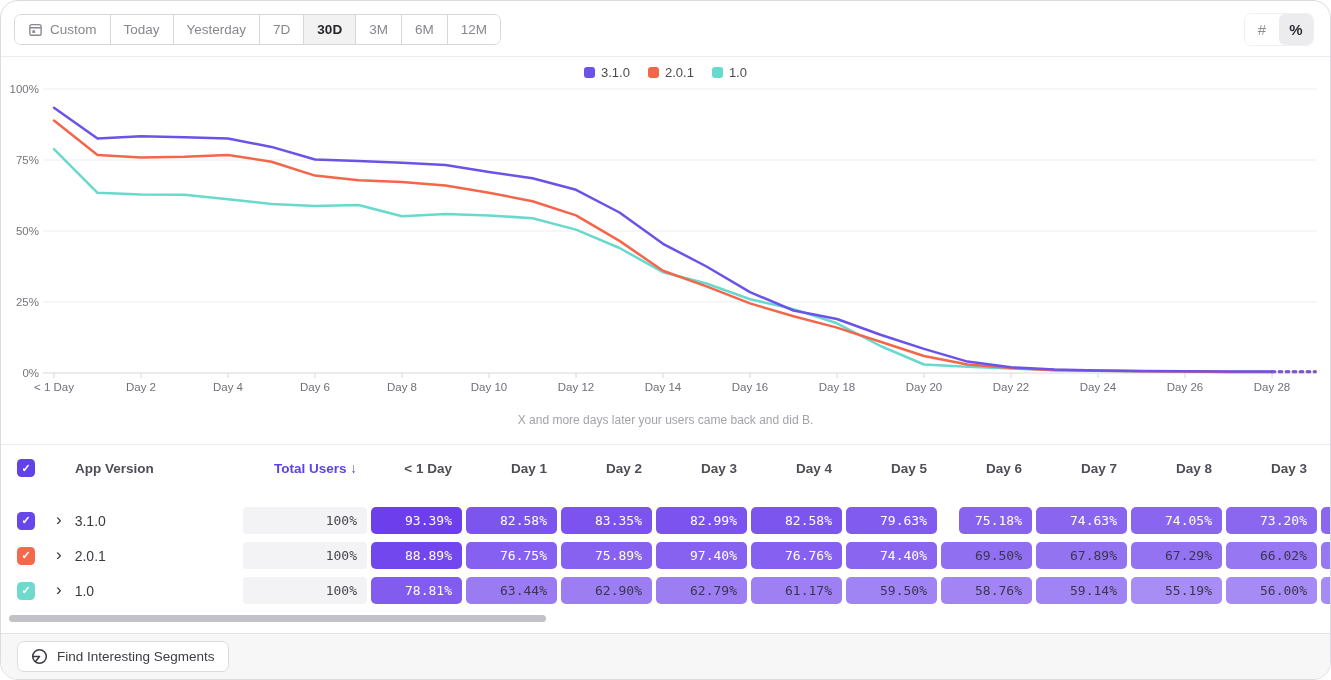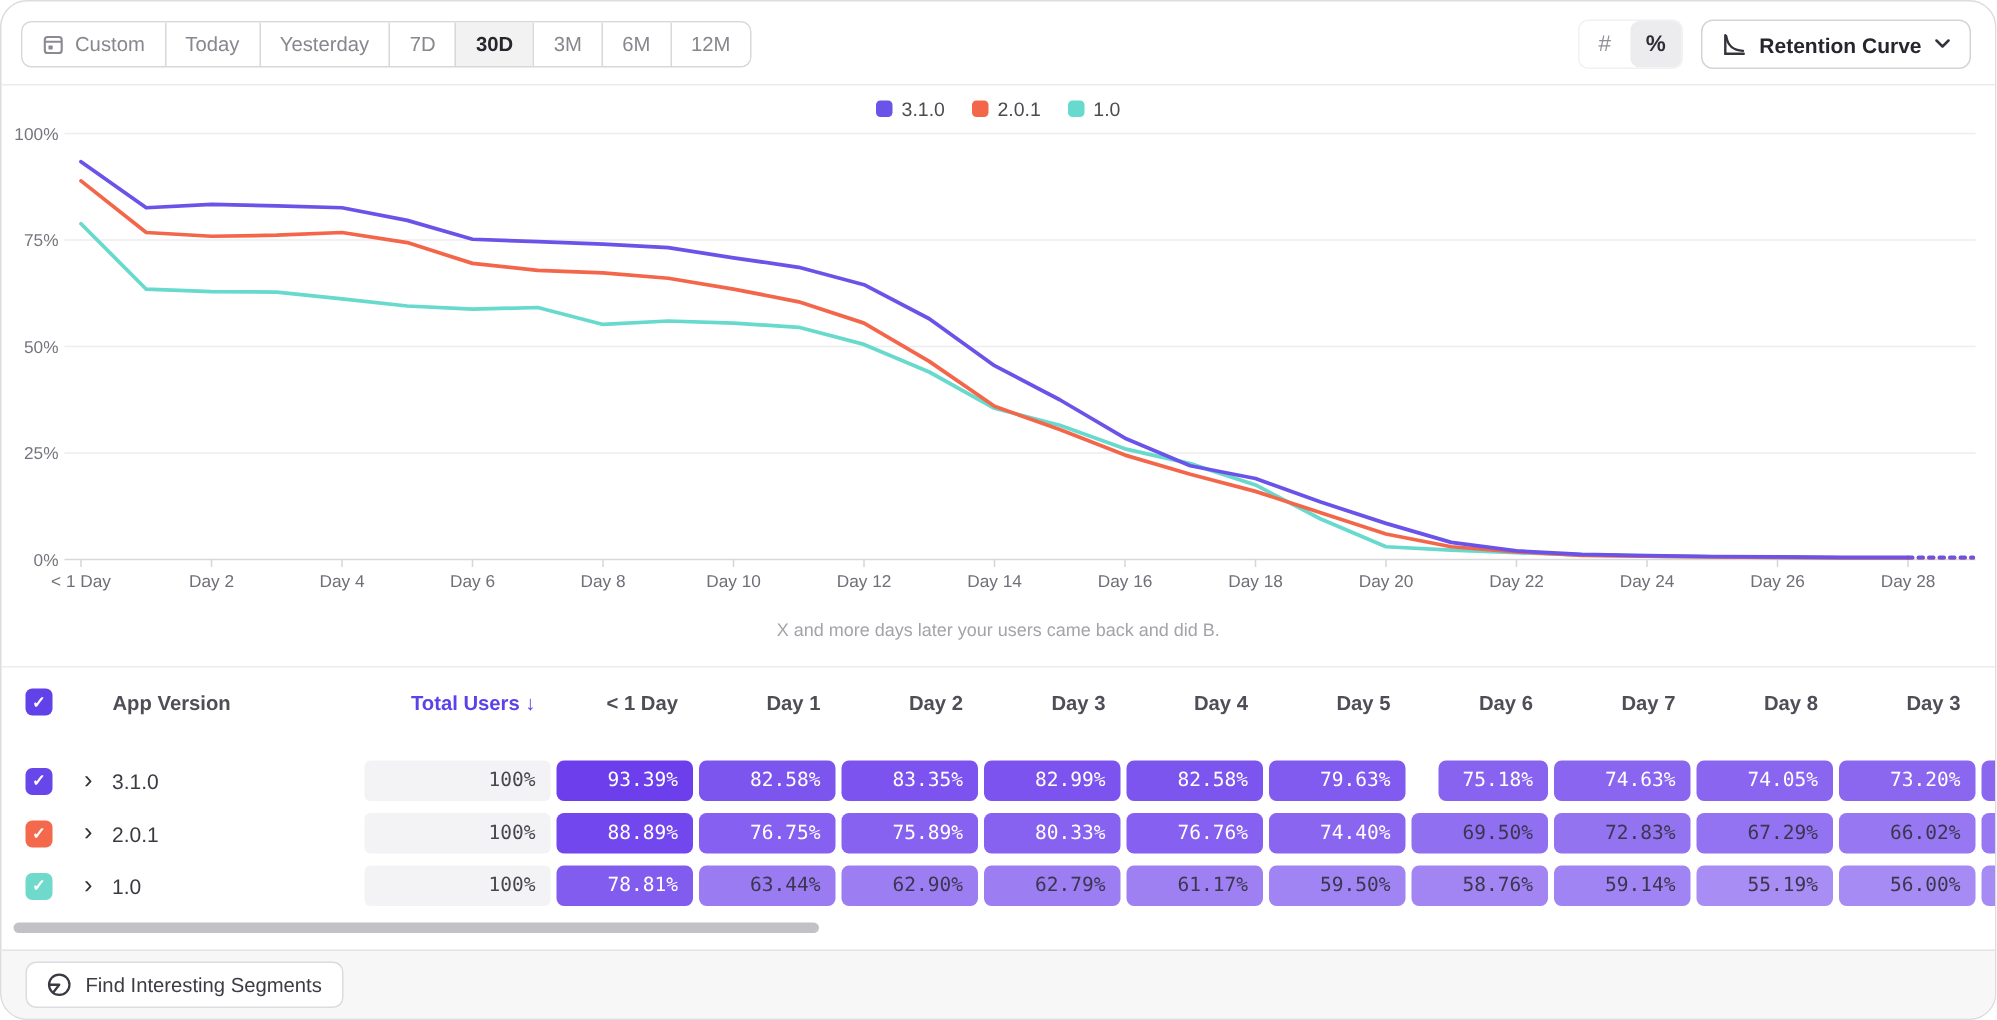--- a/index.html
+++ b/index.html
@@ -90,34 +90,20 @@
         </button>
         <button class="dr-btn">
           <span>12M</span>
         </button>
       </div>
     <div class="toolbar-right">
       <div class="vt-control">
           <button class="vt-btn">#</button>
           <button class="vt-btn active">%</button>
         </div>
-      <button class="ct-dropdown">
-        <span>
-          <svg width="16" height="16" viewBox="0 0 16 16" fill="none">
-            <path d="M2.2 1.5 V13.8 H14.5" stroke="#34343c" stroke-width="1.6" stroke-linecap="round"></path>
-            <path d="M2.8 2.2 C3.8 8.6 7.2 11.4 14 11.9" stroke="#34343c" stroke-width="1.6" stroke-linecap="round"></path>
-          </svg>
-        </span>
-        <span>Retention Curve</span>
-        <span>
-          <svg width="10" height="7" viewBox="0 0 10 7" fill="none">
-              <polyline points="1,1 5,5 9,1" stroke="#34343c" stroke-width="1.7" stroke-linecap="round" stroke-linejoin="round"></polyline>
-            </svg>
-        </span>
-      </button>
     </div>
   </div>
 
   <div class="chart">
     <div class="legend" id="legend">
         <div class="legend-item">
           <span class="legend-swatch" style="background: rgb(106, 83, 232);"></span>
           <span class="legend-label">3.1.0</span>
         </div>
         <div class="legend-item">
@@ -225,25 +211,25 @@
             <div class="cbx" style="background: rgb(244, 105, 76);">✓</div>
           </div>
           <div class="rowname">
             <span class="chev">›</span>
             <span class="vname">2.0.1</span>
           </div>
           <div class="cell total">100%</div>
           <div class="cell light" style="background: rgba(97, 48, 235, 0.89);">88.89%</div>
           <div class="cell light" style="background: rgba(97, 48, 235, 0.77);">76.75%</div>
           <div class="cell light" style="background: rgba(97, 48, 235, 0.76);">75.89%</div>
-          <div class="cell light" style="background: rgba(97, 48, 235, 0.76);">80.33%</div>
+          <div class="cell light" style="background: rgba(97, 48, 235, 0.76);">97.40%</div>
           <div class="cell light" style="background: rgba(97, 48, 235, 0.77); text-align: right;">76.76%</div>
           <div class="cell light" style="background: rgba(97, 48, 235, 0.745);">74.40%</div>
           <div class="cell dark" style="background: rgba(97, 48, 235, 0.694);">69.50%</div>
-          <div class="cell dark" style="background: rgba(97, 48, 235, 0.68);">72.83%</div>
+          <div class="cell dark" style="background: rgba(97, 48, 235, 0.68);">67.89%</div>
           <div class="cell dark" style="background: rgba(97, 48, 235, 0.675);">67.29%</div>
           <div class="cell dark" style="background: rgba(97, 48, 235, 0.66);">66.02%</div>
           <div class="sliver" style="background: rgba(97, 48, 235, 0.66);"></div>
         </div>
         <div class="trow">
           <div>
             <div class="cbx" style="background: rgb(111, 217, 204);">✓</div>
           </div>
           <div class="rowname">
             <span class="chev">›</span>

